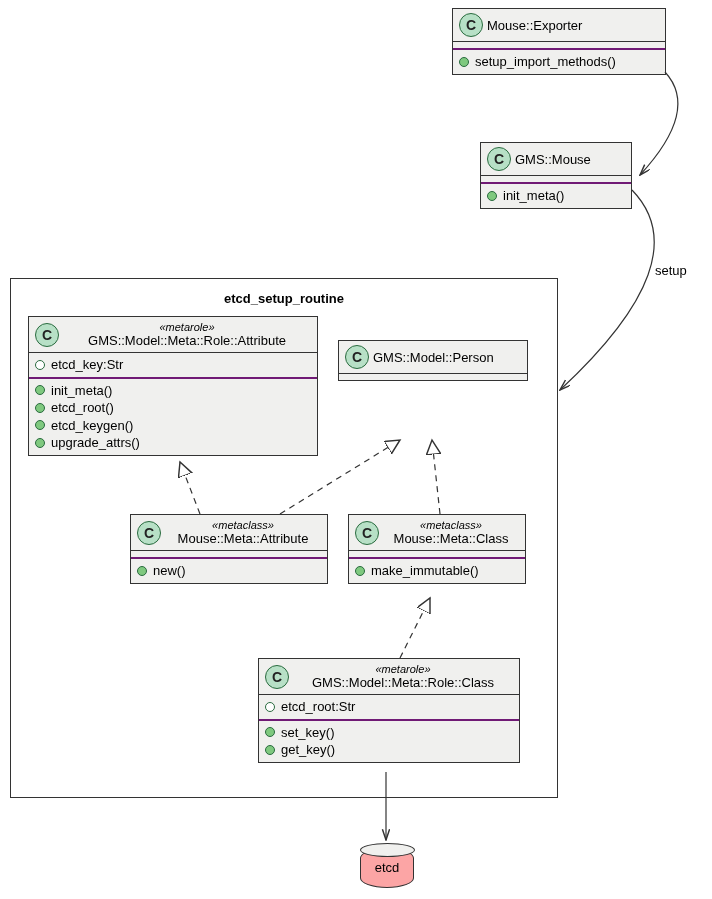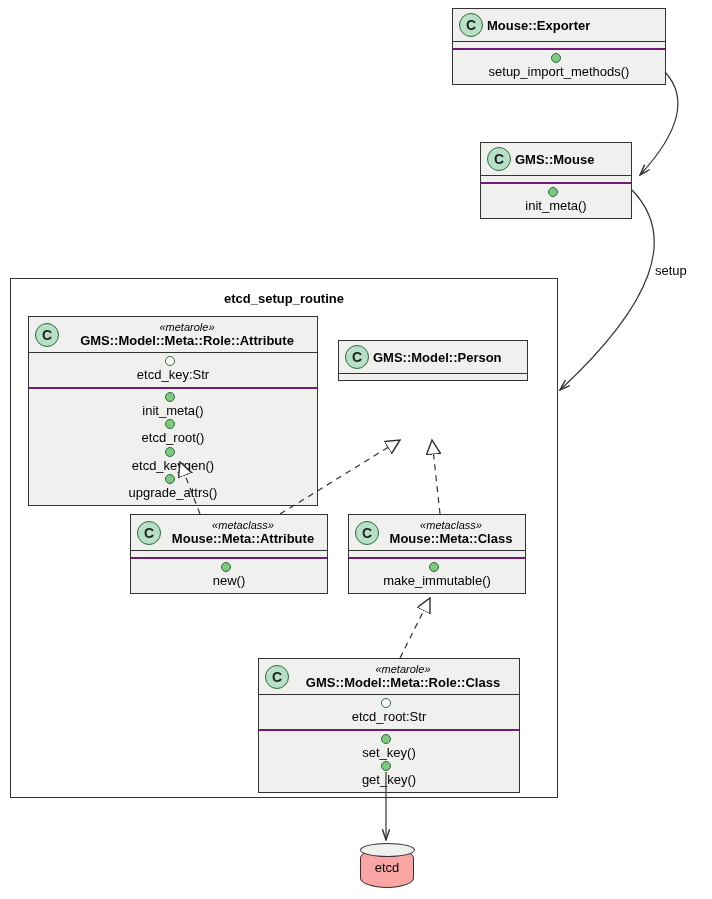--- a/index.html
+++ b/index.html
@@ -31,21 +31,21 @@
     flex-direction: column;
     align-items: center;
     flex: 1;
   }
   .stereotype {
     font-style: italic;
     font-size: 11px;
     text-align: center;
   }
   .class-name {
-    font-weight: bold;
+    font-weight: normal;
     text-align: right;
   }
   .c-badge {
     width: 22px;
     height: 22px;
     border-radius: 50%;
     background: #b7e0c6;
     border: 1.5px solid #2a6b3f;
     display: inline-flex;
     align-items: center;
@@ -59,21 +59,20 @@
   .section {
     border-bottom: 2px solid #701a75;
     padding: 3px 6px;
   }
   .section:last-child { border-bottom: none; }
   .section.empty { height: 6px; padding: 0; }
   .member {
     display: flex;
     align-items: center;
     line-height: 1.35;
-    flex-direction: column;
   }
   .vis {
     width: 8px;
     height: 8px;
     border-radius: 50%;
     margin-right: 6px;
     flex-shrink: 0;
   }
   .vis.public { background: #7fc97f; border: 1px solid #2a6b3f; }
   .vis.private { background: #fff; border: 1.5px solid #2a6b3f; }

